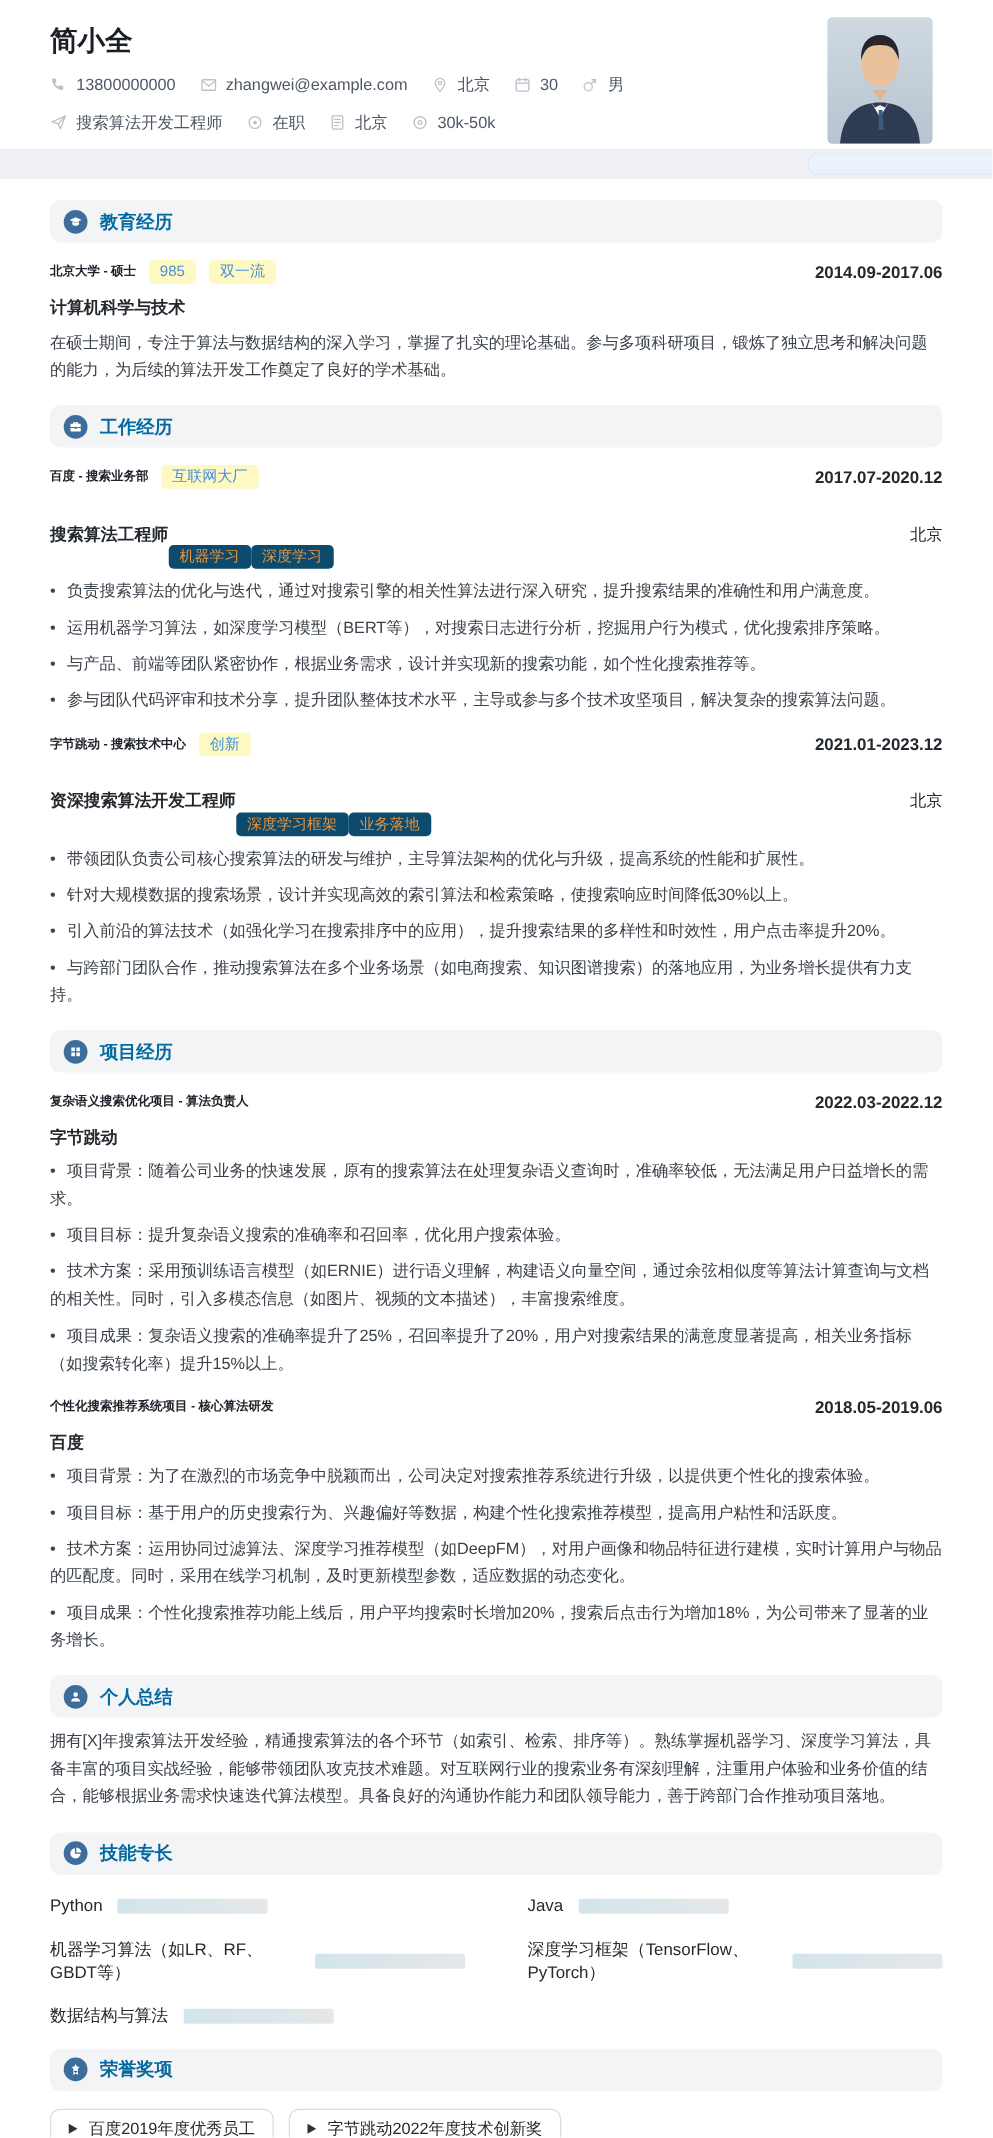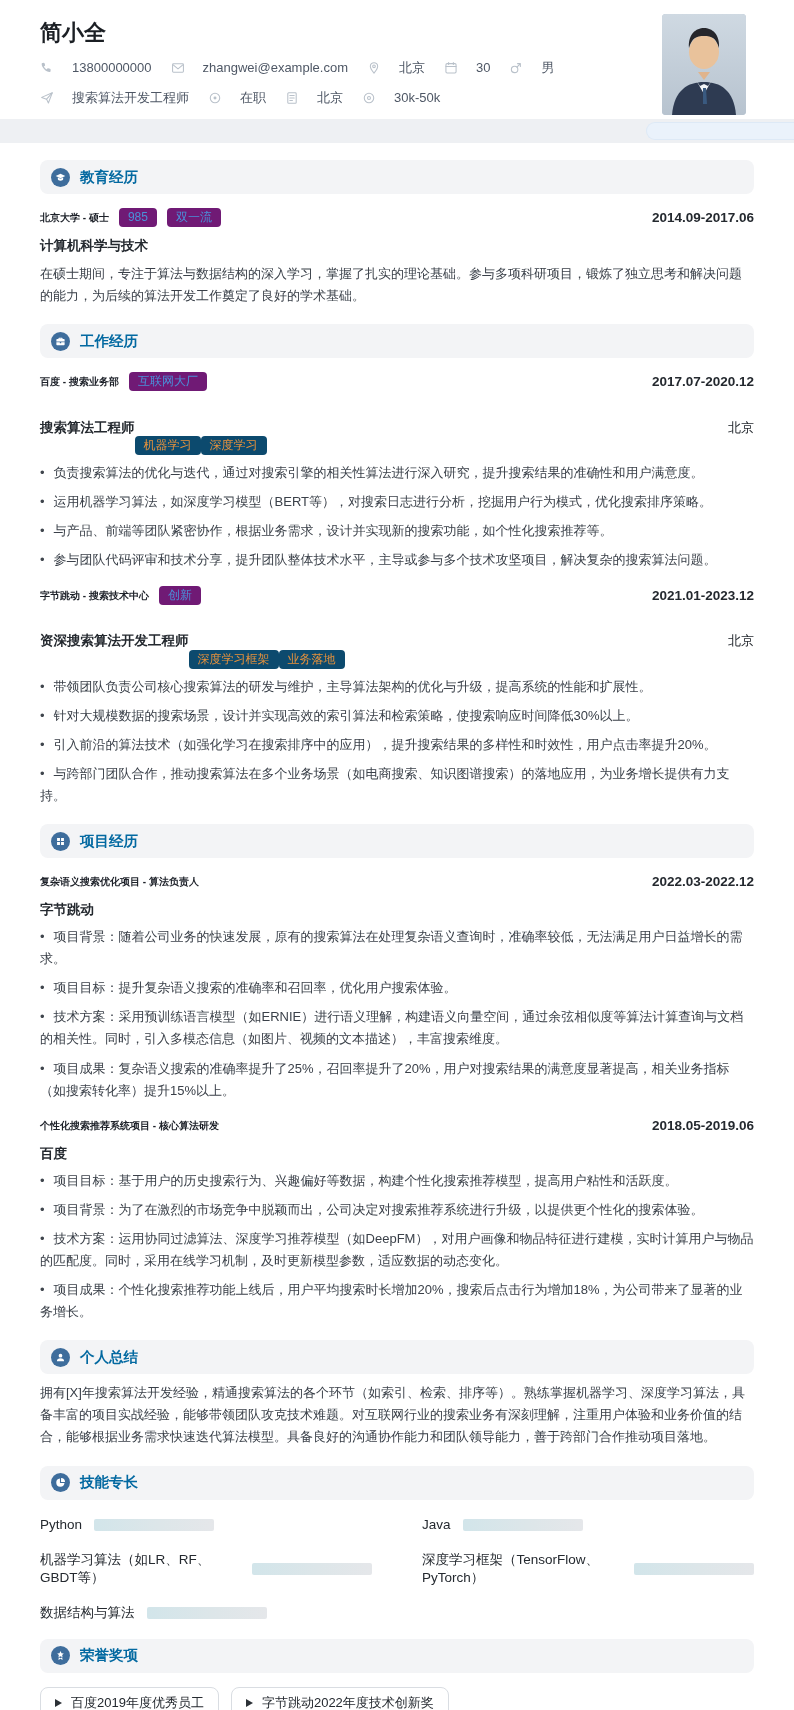--- a/index.html
+++ b/index.html
@@ -7,21 +7,21 @@
   body {
     width:794px; height:1710px; overflow:hidden; background:#ffffff;
     font-family:"Liberation Sans","DejaVu Sans",sans-serif;
     color:#3a4049; font-size:13px;
   }
 
   
   .top { position:relative; padding:14px 48px 12px 40px; background:#fff; }
   .name { font-size:22px; font-weight:700; color:#1b1f24; margin:6px 0 0 0; line-height:26px; }
   .meta-row { display:flex; align-items:center; gap:19px; margin-top:13px; color:#4e5765; font-size:13px; }
-  .meta-item { display:flex; align-items:center; gap:18px; line-height:18px; }
+  .meta-item { display:flex; align-items:center; gap:7px; line-height:18px; }
   .meta-item svg { width:14px; height:14px; flex:none; }
   .ico-stroke { fill:none; stroke:#b9c1ca; stroke-width:1.2; stroke-linecap:round; stroke-linejoin:round; }
   .ico-fill { fill:#b9c1ca; }
   .photo { position:absolute; right:48px; top:14px; width:84px; height:101px; border-radius:4px; overflow:hidden; background:#c9d3dc; }
   .photo svg { width:100%; height:100%; display:block; }
 
   .band { height:24px; background:#eef0f3; position:relative; }
   .float-widget { position:absolute; right:0; top:3px; width:148px; height:18px; background:#eaf2fb; border:1px solid #dde9f6; border-right:none; border-radius:9px 0 0 9px; }
 
   
@@ -31,21 +31,21 @@
   .sec-icon svg { width:11px; height:11px; fill:#ffffff; }
   .sec-title { font-size:14.5px; font-weight:700; color:#0369a1; }
 
   .entry-head { display:flex; align-items:center; gap:10px; margin-top:14px; line-height:19px; }
   .entry-title { font-size:10px; font-weight:700; color:#1d2129; white-space:nowrap; }
   .entry-date { margin-left:auto; font-weight:700; font-size:13.5px; color:#24292f; white-space:nowrap; }
   .entry-sub { display:flex; align-items:center; gap:0; margin-top:9px; line-height:18px; }
   .sub-title { font-size:13.5px; font-weight:700; color:#24292f; white-space:nowrap; }
   .sub-right { margin-left:auto; font-size:13px; font-weight:500; color:#24292f; }
   .tag { font-size:12px; padding:2px 9px; border-radius:4px; line-height:15px; white-space:nowrap; }
-  .tag.blue { color:#4a90d9; background:#701a75; }
+  .tag.blue { color:#4a90d9; background:#fef9c3; }
   .tag.orange { color:#e8923c; background:#0c4a6e;margin-top:36px; }
 
   .major { margin-top:10px; font-size:13.5px; font-weight:700; color:#24292f; line-height:18px; }
   .para { margin:8px 0 0 0; line-height:1.7; color:#3a4049; }
   .bullets { margin-top:4px; }
   .bullet { margin:7px 0; line-height:1.7; color:#3a4049; }
   .bullet::before { content:"•"; color:#3f454d; margin-right:9px; }
 
   
   .skills-grid { display:grid; grid-template-columns:1fr 1fr; column-gap:50px; row-gap:17px; margin-top:16px; }
@@ -245,22 +245,22 @@
     <p class="bullet">技术方案：采用预训练语言模型（如ERNIE）进行语义理解，构建语义向量空间，通过余弦相似度等算法计算查询与文档的相关性。同时，引入多模态信息（如图片、视频的文本描述），丰富搜索维度。</p>
     <p class="bullet">项目成果：复杂语义搜索的准确率提升了25%，召回率提升了20%，用户对搜索结果的满意度显著提高，相关业务指标（如搜索转化率）提升15%以上。</p>
   </div>
 
   <div class="entry-head">
     <span class="entry-title">个性化搜索推荐系统项目 - 核心算法研发</span>
     <span class="entry-date">2018.05-2019.06</span>
   </div>
   <div class="major">百度</div>
   <div class="bullets">
+    <p class="bullet">项目背景：为了在激烈的市场竞争中脱颖而出，公司决定对搜索推荐系统进行升级，以提供更个性化的搜索体验。</p>
     <p class="bullet">项目目标：基于用户的历史搜索行为、兴趣偏好等数据，构建个性化搜索推荐模型，提高用户粘性和活跃度。</p>
-    <p class="bullet">项目背景：为了在激烈的市场竞争中脱颖而出，公司决定对搜索推荐系统进行升级，以提供更个性化的搜索体验。</p>
     <p class="bullet">技术方案：运用协同过滤算法、深度学习推荐模型（如DeepFM），对用户画像和物品特征进行建模，实时计算用户与物品的匹配度。同时，采用在线学习机制，及时更新模型参数，适应数据的动态变化。</p>
     <p class="bullet">项目成果：个性化搜索推荐功能上线后，用户平均搜索时长增加20%，搜索后点击行为增加18%，为公司带来了显著的业务增长。</p>
   </div>
 
   <div class="sec-bar">
     <span class="sec-icon">
       <svg viewBox="0 0 16 16">
           <path d="M8 2.6a2.7 2.7 0 1 1 0 5.4 2.7 2.7 0 0 1 0-5.4ZM2.8 13.4c0-2.9 2.3-4.2 5.2-4.2s5.2 1.3 5.2 4.2Z"></path>
         </svg>
     </span>

